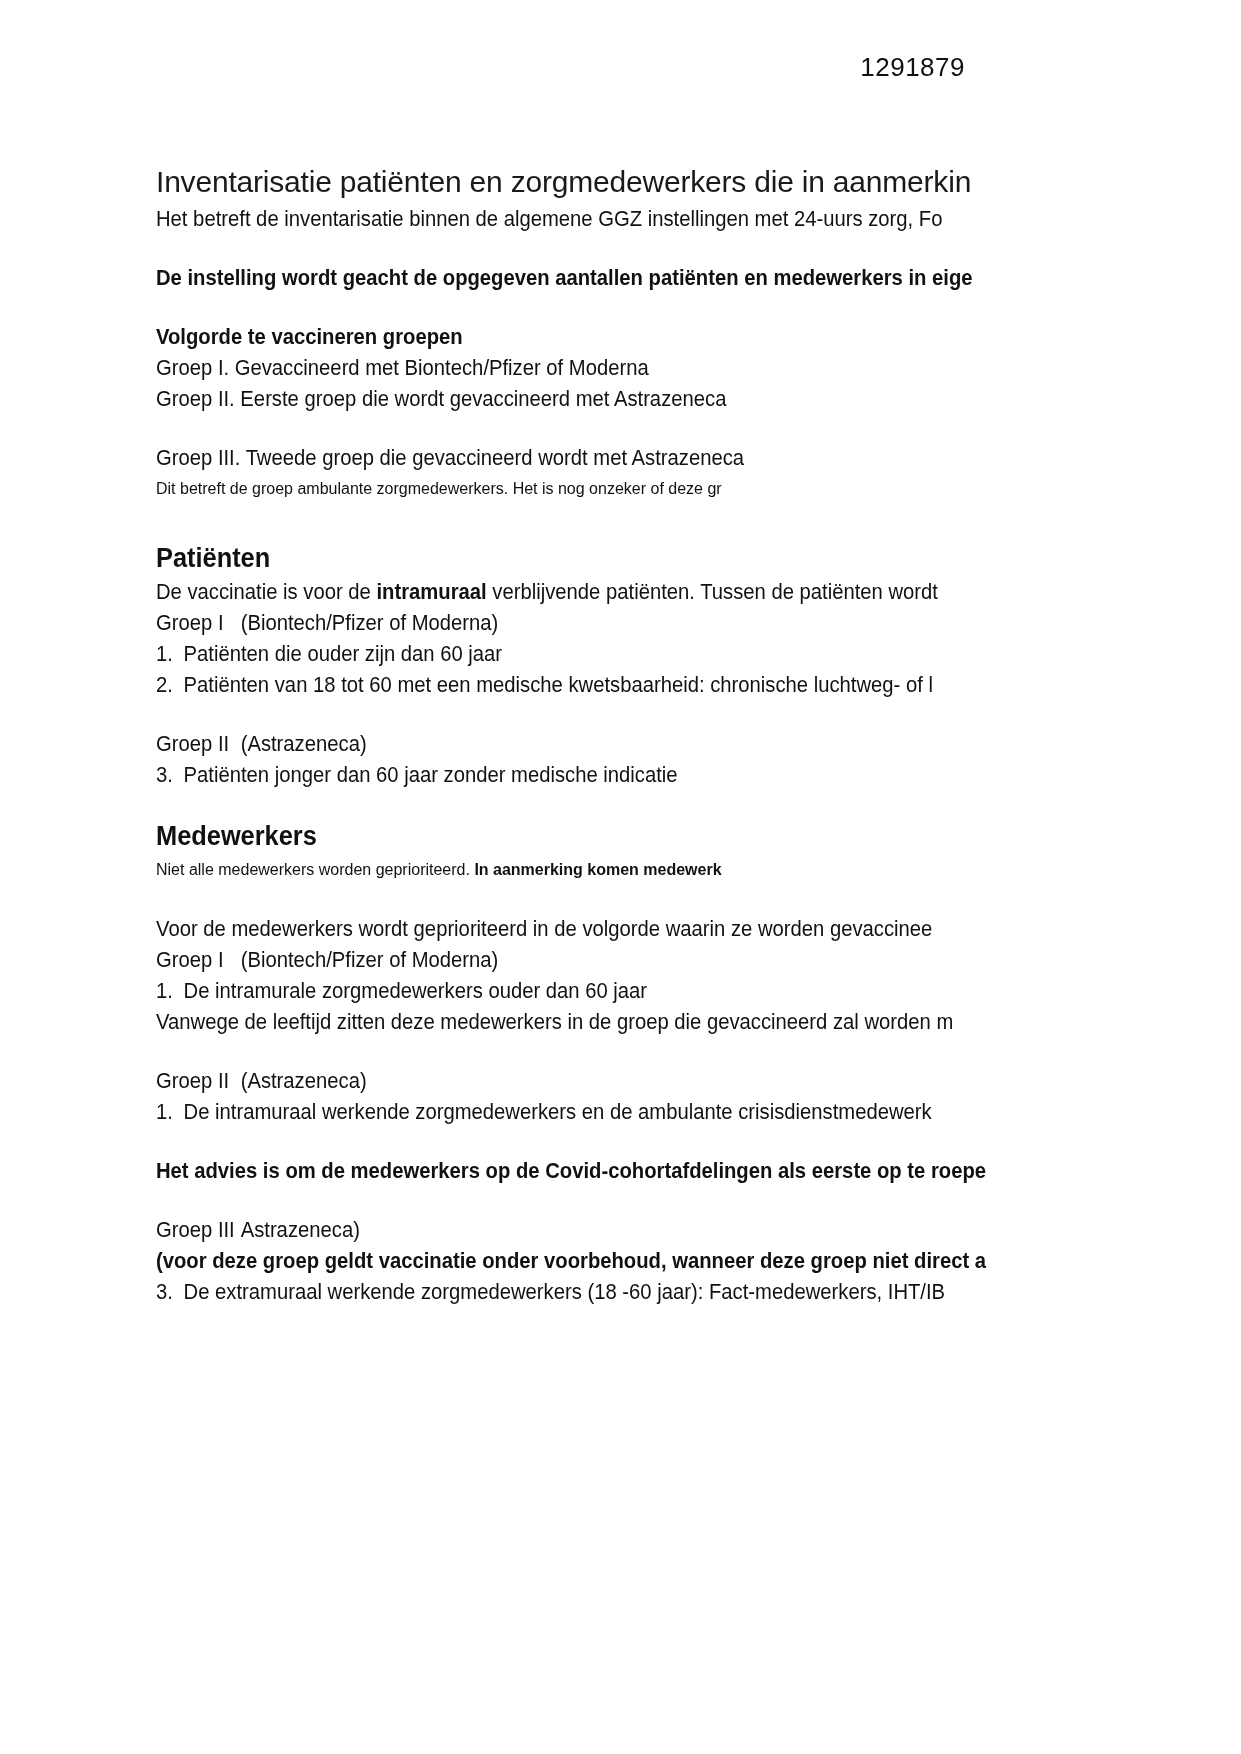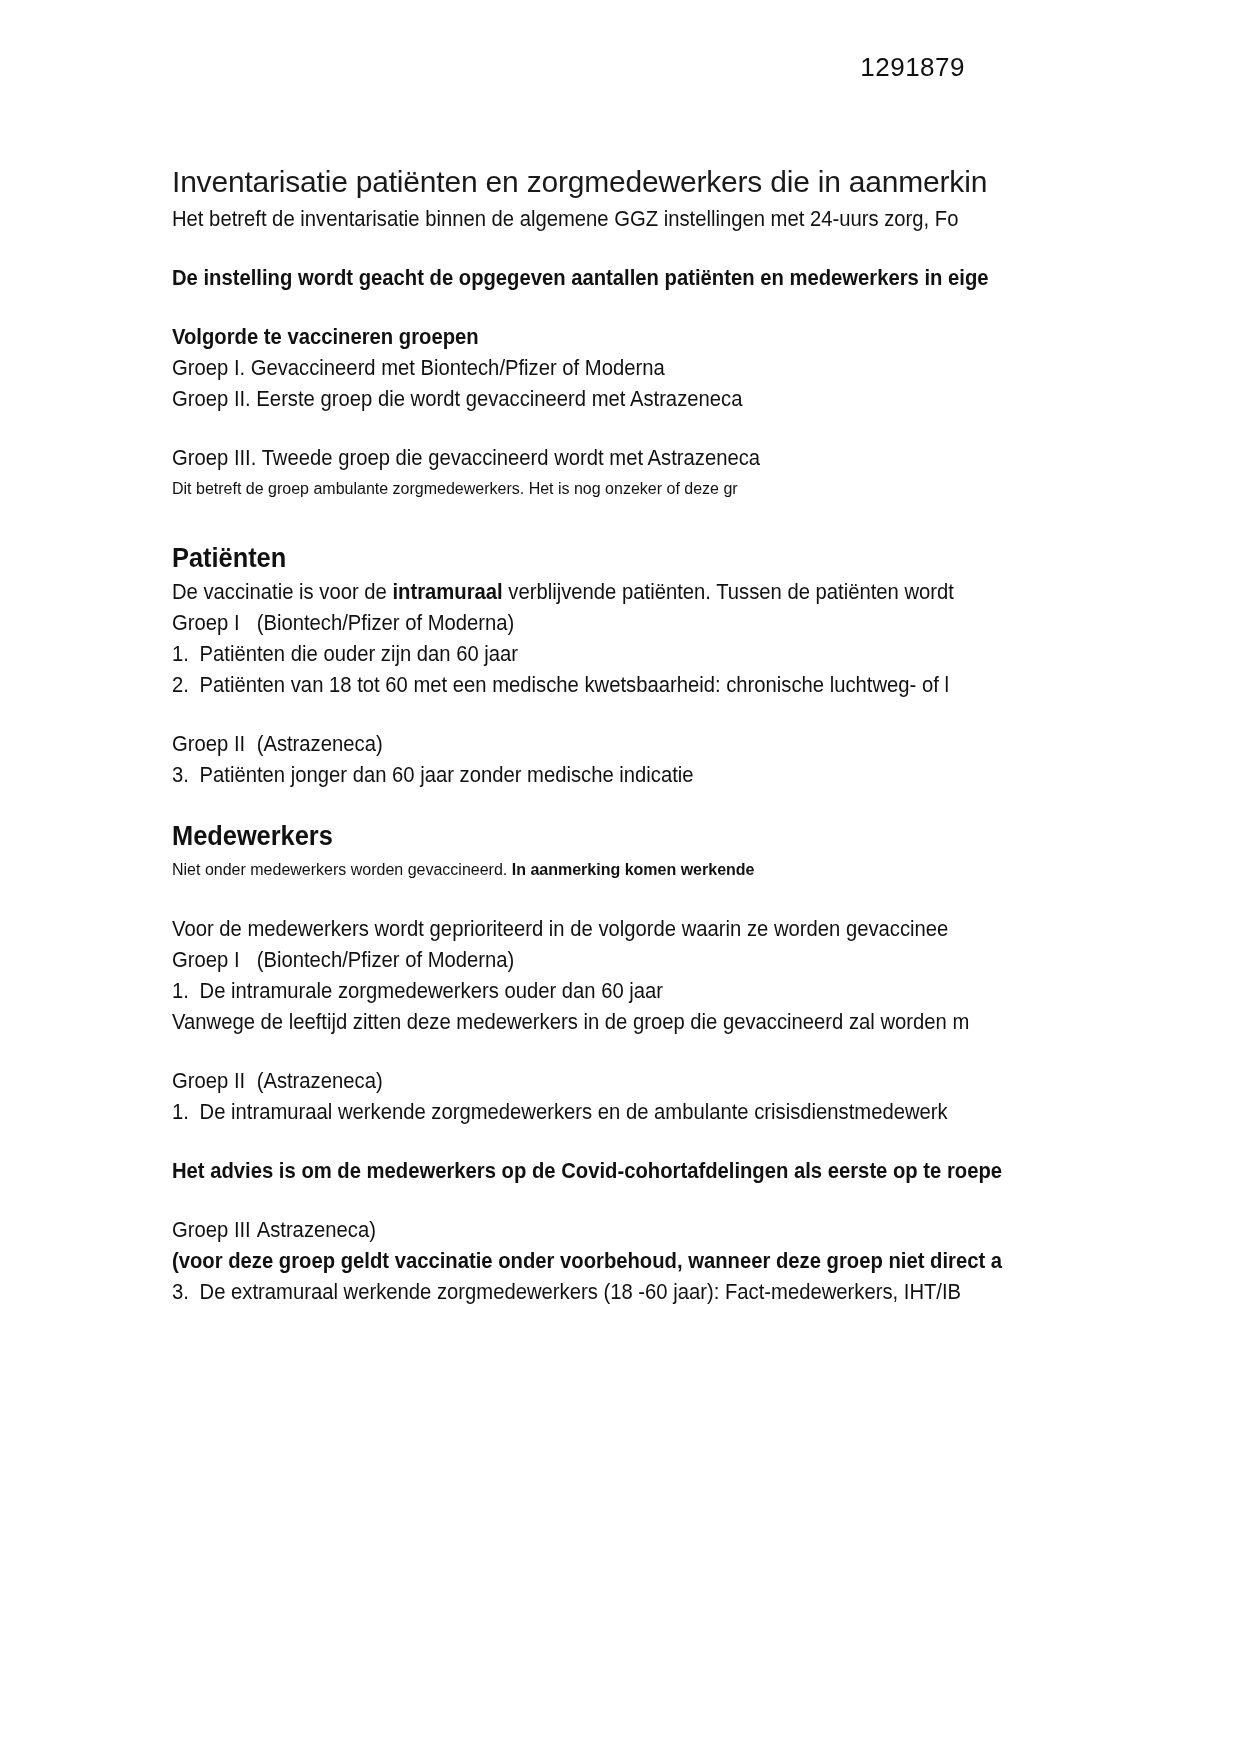--- a/index.html
+++ b/index.html
@@ -30,21 +30,20 @@
     font-size: 26px;
     letter-spacing: 0.5px;
     color: #111;
     white-space: nowrap;
   }
   .content {
     position: absolute;
     left: 156px;
     top: 162px;
     width: 1010px;
-    margin-left: 16px;
   }
   .title {
     font-family: "Liberation Sans", sans-serif;
     font-size: 30px;
     line-height: 40px;
     font-weight: 400;
     color: #1a1a1a;
     white-space: nowrap;
     letter-spacing: -0.2px;
     margin: 0 0 2px 0;
@@ -149,21 +148,21 @@
     <div class="spacer-md"></div>
 
     <p class="para"><span class="groep-label">Groep II</span><span>(Astrazeneca)</span></p>
 
     <p class="listline"><span class="indent-num">3.</span><span>Patiënten jonger dan 60 jaar zonder medische indicatie</span></p>
 
     <div class="spacer-md"></div>
 
     <h2 class="heading">Medewerkers</h2>
 
-    <p class="para wide"><span>Niet onder medewerkers worden gevaccineerd. </span><b class="inline-bold">In aanmerking komen werkende</b></p>
+    <p class="para wide"><span>Niet alle medewerkers worden geprioriteerd. </span><b class="inline-bold">In aanmerking komen medewerk</b></p>
 
 
     <div class="spacer-md"></div>
 
     <p class="para">Voor de medewerkers wordt geprioriteerd in de volgorde waarin ze worden gevaccinee</p>
 
     <p class="para"><span class="groep-label">Groep I</span><span>(Biontech/Pfizer of Moderna)</span></p>
 
     <p class="listline"><span class="indent-num">1.</span><span>De intramurale zorgmedewerkers ouder dan 60 jaar</span></p>
 

